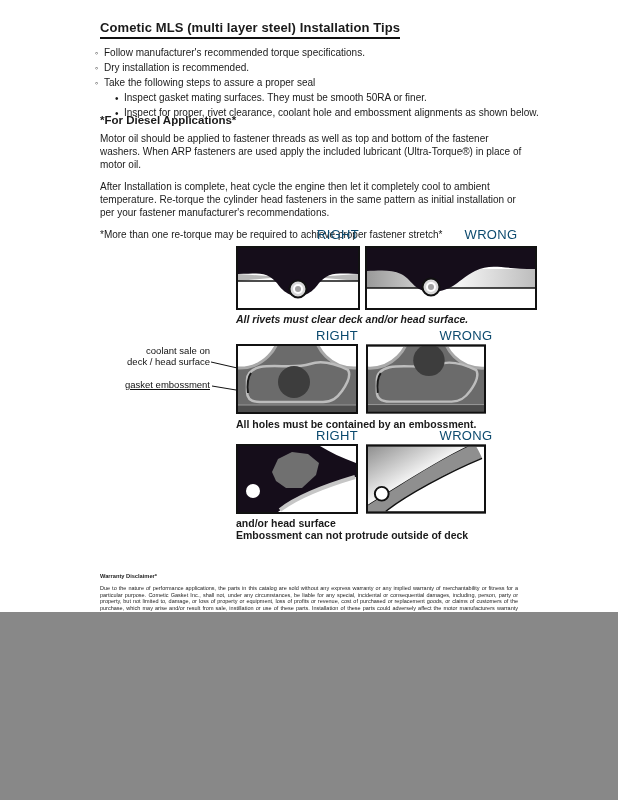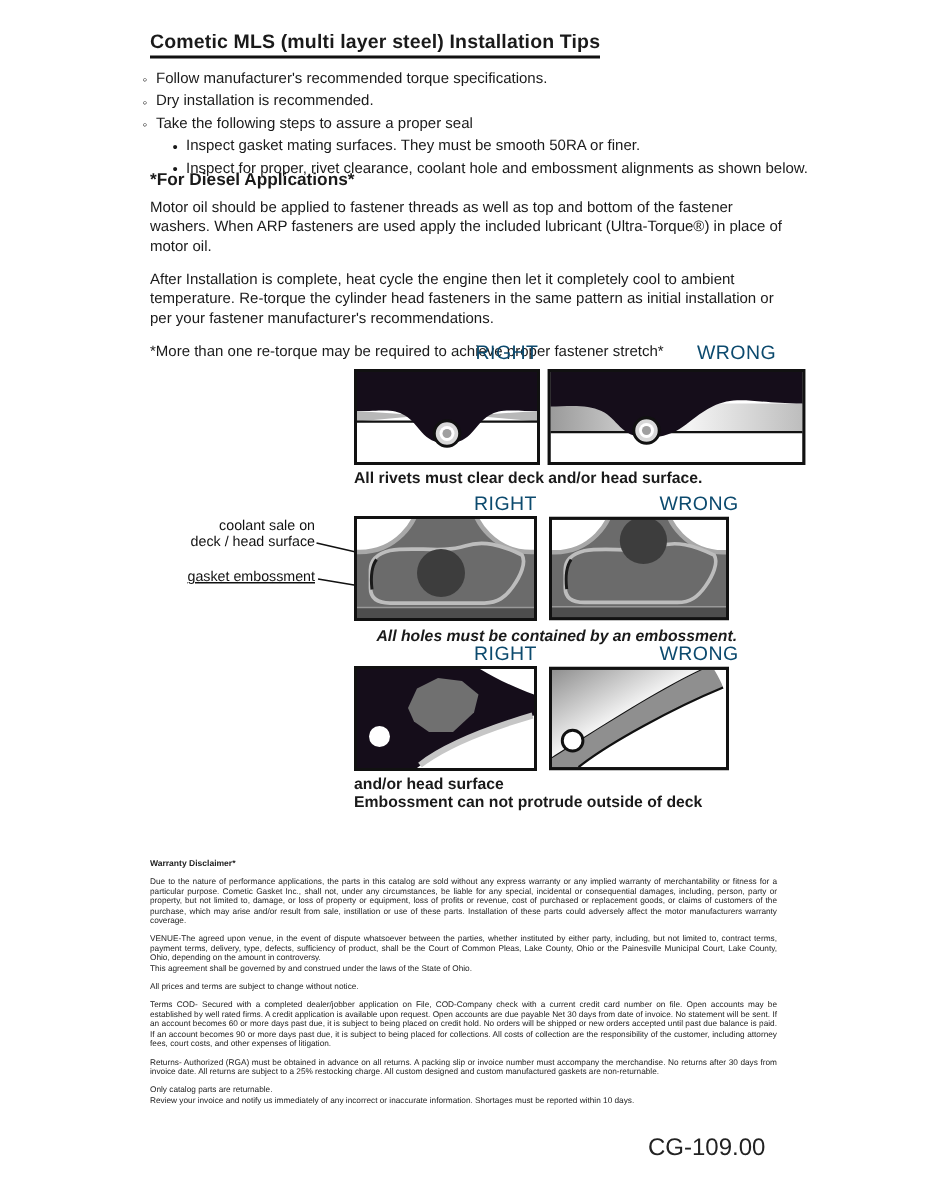--- a/index.html
+++ b/index.html
@@ -1,18 +1,18 @@
 <!DOCTYPE html>
 <html><head>
 <meta charset="utf-8">
 <style>
   html,body{margin:0;padding:0;background:#888;}
   .page{
     position:relative;
-    width:618px;height:800px;
+    width:618px;height:612px;
     background:#ffffff;
     font-family:"Liberation Sans", sans-serif;
     color:#1a1a1a;
     overflow:hidden;
   }
   .abs{position:absolute;}
   .page-title{
     left:100px;top:20px;
     font-size:13px;font-weight:bold;
     border-bottom:2px solid #111;
@@ -104,21 +104,21 @@
     <line x1="2" y1="42" x2="170" y2="42" stroke="#111" stroke-width="1.5"></line>
     <path d="M2,2 H170 V23 C138,23 126,17 110,25 C92,34 90,45 66,46 C48,45 47,33 36,28 C26,23 12,25 2,25 Z" fill="#150d1a"></path>
     <g>
       <circle cx="66" cy="41" r="8.5" fill="#d8d8d8" stroke="#111" stroke-width="2"></circle>
       <circle cx="66" cy="41" r="5" fill="#ffffff"></circle>
       <circle cx="66" cy="41" r="3" fill="#a0a0a0"></circle>
     </g>
     <rect x="1" y="1" width="170" height="62" fill="none" stroke="#111" stroke-width="2"></rect>
   </svg>
 
-  <div class="abs caption" style="left:236px;top:313px;">All rivets must clear deck and/or head surface.</div>
+  <div class="abs caption" style="left:236px;top:313px;font-style:italic;">All rivets must clear deck and/or head surface.</div>
 
   <div class="abs dlabel" style="left:236px;top:328px;width:122px;">RIGHT</div>
   <div class="abs dlabel" style="left:366px;top:328px;width:120px;">WRONG</div>
 
   <div class="abs leader-label" style="left:90px;top:345px;width:120px;">
     <div>coolant sale on</div>
     <div>deck / head surface</div>
   </div>
   <div class="abs leader-label" style="left:90px;top:379px;width:120px;text-decoration:underline;">gasket embossment</div>
 
@@ -160,21 +160,21 @@
       <circle cx="118" cy="-16" r="40" fill="#ffffff" stroke="#a8a8a8" stroke-width="3"></circle>
       <rect x="2" y="61" width="118" height="7" fill="#4d4d4d"></rect>
       <line x1="2" y1="61" x2="120" y2="61" stroke="#999" stroke-width="1"></line>
       <path d="M24,23 C40,20 58,25 74,20 C86,16 98,19 112,26 C115,31 111,40 106,47 C101,54 96,58 87,58 L24,58 C16,58 11,55 11,48 L11,36 C11,29 16,25 24,23 Z" fill="none" stroke="#bdbdbd" stroke-width="2.5"></path>
       <path d="M15,29 C12,33 11,40 12,49" fill="none" stroke="#1a1a1a" stroke-width="2"></path>
       <circle cx="64" cy="16" r="16" fill="#3d3d3d"></circle>
     </g>
     <rect x="1" y="1" width="120" height="68" fill="none" stroke="#111" stroke-width="2"></rect>
   </svg>
 
-  <div class="abs caption" style="left:251px;top:418px;font-style:italic;">All holes must be contained by an embossment.</div>
+  <div class="abs caption" style="left:236px;top:418px;">All holes must be contained by an embossment.</div>
 
   <div class="abs dlabel" style="left:236px;top:428px;width:122px;">RIGHT</div>
   <div class="abs dlabel" style="left:366px;top:428px;width:120px;">WRONG</div>
 
   <svg class="abs" style="left:236px;top:444px;" width="122" height="70" viewBox="0 0 122 70">
     <defs>
         <clipPath id="c3a">
           <rect x="2" y="2" width="118" height="66"></rect>
         </clipPath>
       </defs>

